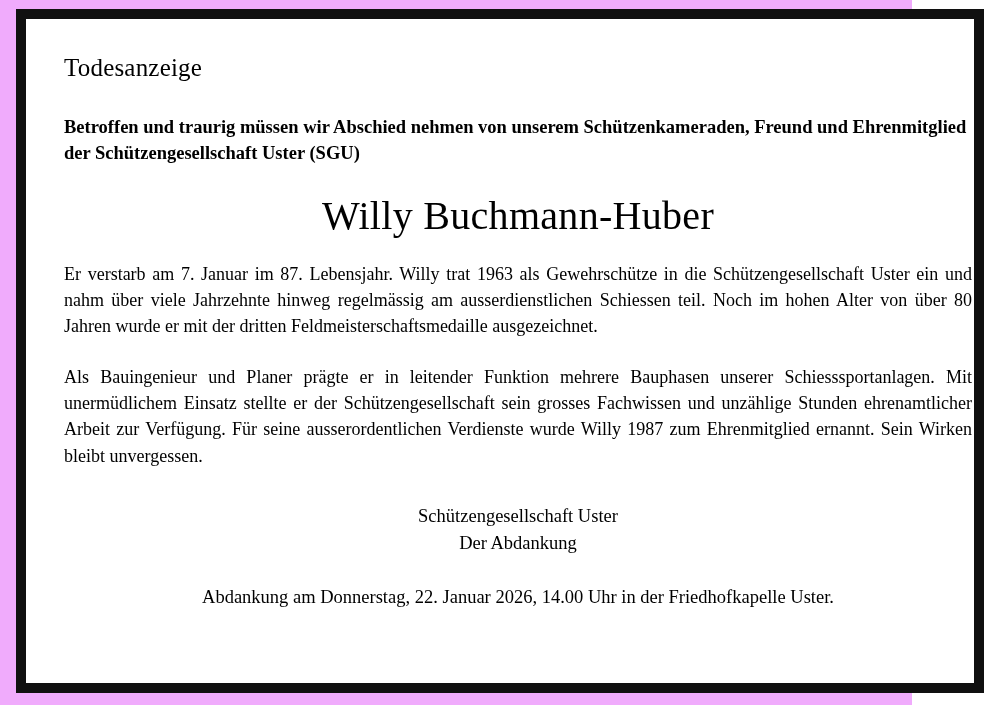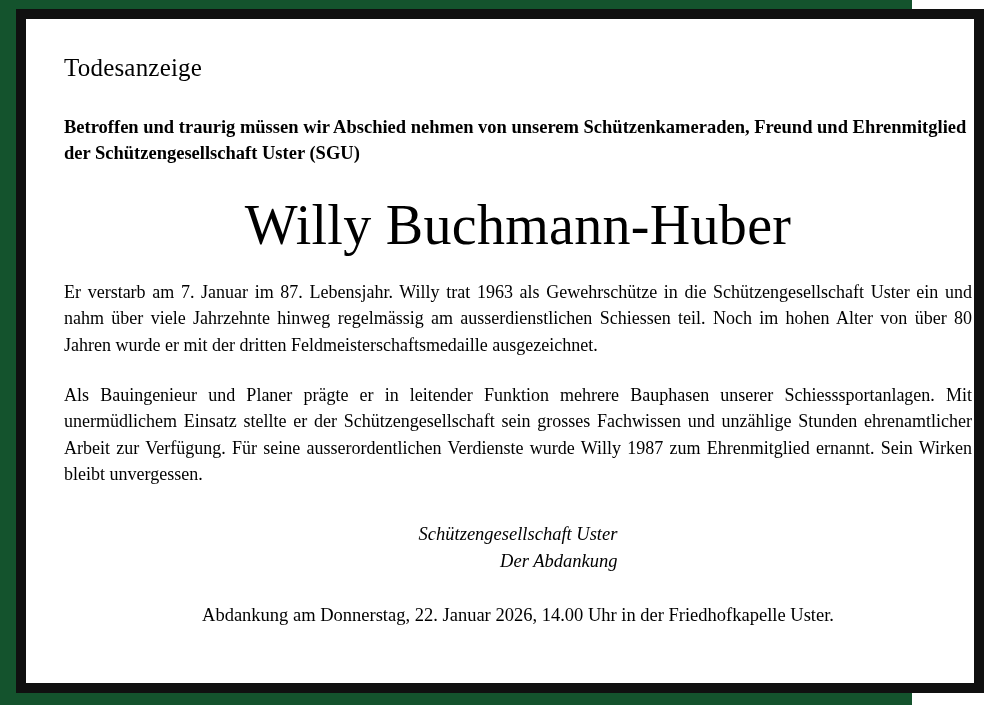--- a/index.html
+++ b/index.html
@@ -12,21 +12,21 @@
     height: 705px;
     font-family: "Liberation Serif", serif;
     color: #000000;
     overflow: hidden;
   }
 
   .page {
     position: relative;
     width: 912px;
     height: 705px;
-    background: #14532d;
+    background: #f0abfc;
     box-sizing: border-box;
   }
 
   
   .frame {
     position: absolute;
     left: 16px;
     top: 9px;
     width: 968px;
     height: 684px;
@@ -53,21 +53,21 @@
 
   .lead {
     font-size: 18.5px;
     line-height: 1.42;
     text-align: left;
     margin: 0 0 26px 0;
     font-weight: bold;
   }
 
   .name {
-    font-size: 56px;
+    font-size: 40px;
     line-height: 1.15;
     text-align: center;
     margin: 0 0 22px 0;
     letter-spacing: 0.3px;
   }
 
   .para {
     font-size: 18px;
     line-height: 1.465;
     text-align: justify;
@@ -83,22 +83,21 @@
     margin-top: 34px;
     text-align: center;
     font-size: 18.5px;
     line-height: 1.45;
   }
   .signature div {
     display: block;
   }
   .sig-align {
     display: inline-block;
-    text-align: right;
-    font-style: italic;
+    text-align: center;
   }
 
   .funeral {
     margin-top: 28px;
     text-align: center;
     font-size: 18.5px;
     line-height: 1.4;
   }
 </style>
 </head>

